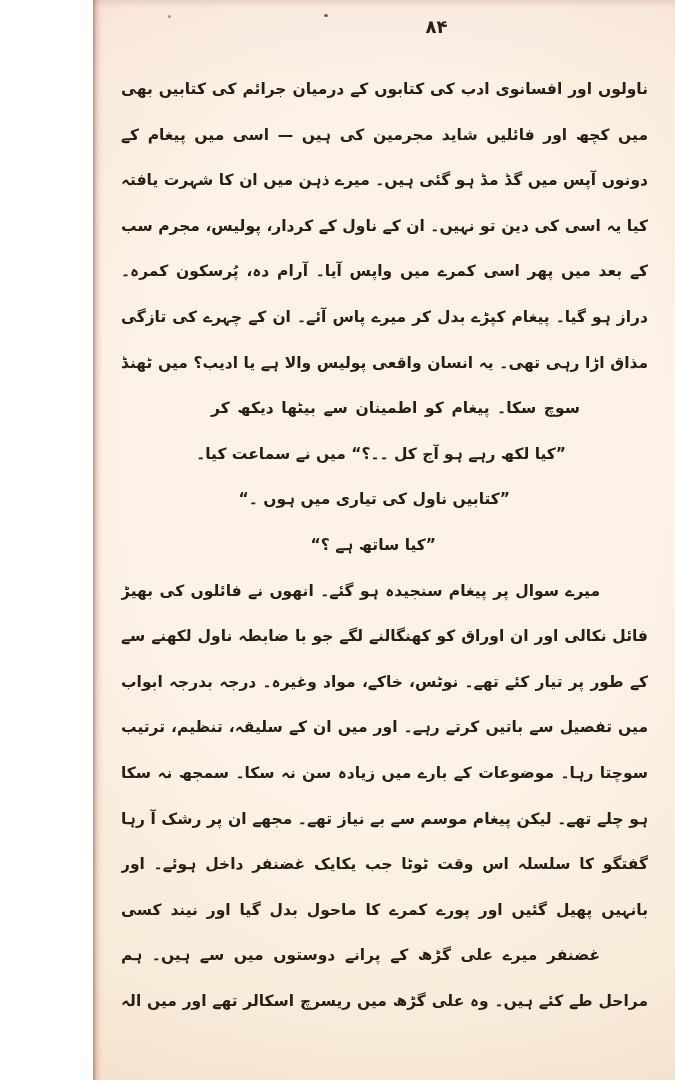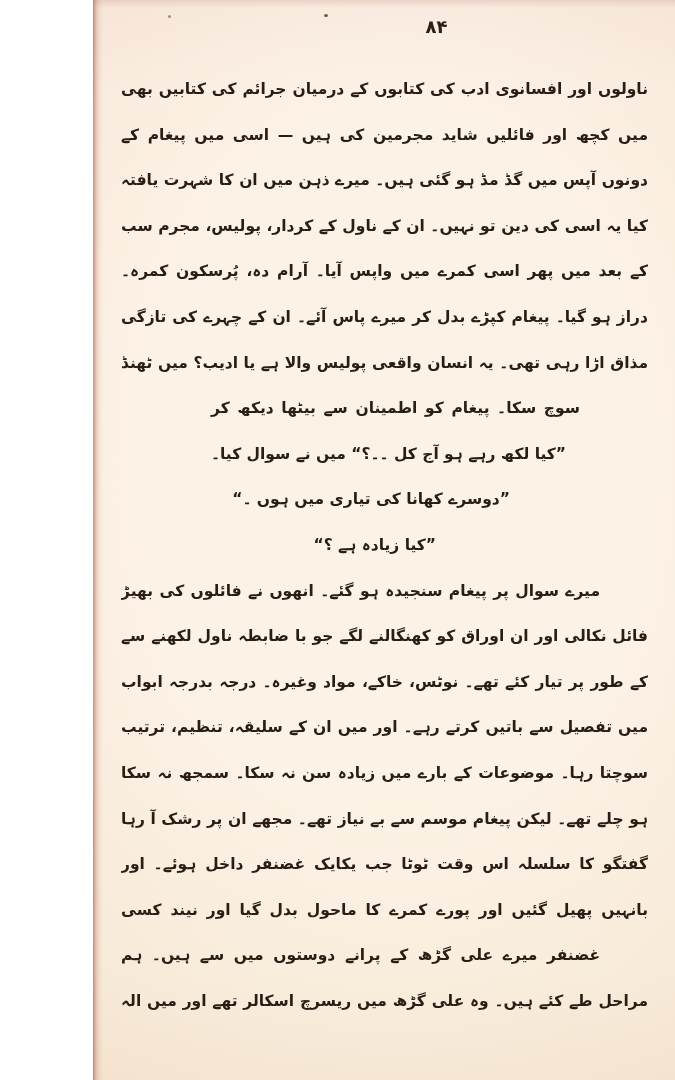--- a/index.html
+++ b/index.html
@@ -118,29 +118,29 @@
       <div class="line">میں کچھ اور فائلیں شاید مجرمین کی ہیں — اسی میں پیغام کے ناول کے مسودوں کی بھی فائلیں ہیں</div>
       <div class="line">دونوں آپس میں گڈ مڈ ہو گئی ہیں۔ میرے ذہن میں ان کا شہرت یافتہ ناول ’مکان‘ گھوم گیا۔</div>
       <div class="line">کیا یہ اسی کی دین تو نہیں۔ ان کے ناول کے کردار، پولیس، مجرم سب گڈ مڈ ہو گئے۔ کھانا کھانے</div>
       <div class="line">کے بعد میں پھر اسی کمرے میں واپس آیا۔ آرام دہ، پُرسکون کمرہ۔ ہیٹر جلا کر کمبل لپیٹ کر میں</div>
       <div class="line">دراز ہو گیا۔ پیغام کپڑے بدل کر میرے پاس آئے۔ ان کے چہرے کی تازگی اور شادابی میرا</div>
       <div class="line">مذاق اڑا رہی تھی۔ یہ انسان واقعی پولیس والا ہے یا ادیب؟ میں ٹھنڈ میں صرف اتنا ہی</div>
       <div class="line inset-both">سوچ سکا۔ پیغام کو اطمینان سے بیٹھا دیکھ کر از راہ اخلاق مجھے بھی اٹھنا پڑا۔</div>
     </div>
 
     <div>
-      <div class="line ind-q1">”کیا لکھ رہے ہو آج کل ۔۔؟“ میں نے سوال کیا۔</div>
+      <div class="line ind-q1">”کیا لکھ رہے ہو آج کل ۔۔؟“ میں نے سماعت کیا۔</div>
     </div>
 
     <div>
-      <div class="line ind-q2">”دوسرے کھانا کی تیاری میں ہوں ۔“</div>
+      <div class="line ind-q2">”کتابیں ناول کی تیاری میں ہوں ۔“</div>
     </div>
 
     <div>
-      <div class="line ind-q3">”کیا زیادہ ہے ؟“</div>
+      <div class="line ind-q3">”کیا ساتھ ہے ؟“</div>
     </div>
 
     <div>
       <div class="line fi">میرے سوال پر پیغام سنجیدہ ہو گئے۔ انھوں نے فائلوں کی بھیڑ میں سے ایک دبیز سی</div>
       <div class="line">فائل نکالی اور ان اوراق کو کھنگالنے لگے جو با ضابطہ ناول لکھنے سے قبل انھوں نے ہوم ورک</div>
       <div class="line">کے طور پر تیار کئے تھے۔ نوٹس، خاکے، مواد وغیرہ۔ درجہ بدرجہ ابواب کے موضوعات کے بارے</div>
       <div class="line">میں تفصیل سے باتیں کرتے رہے۔ اور میں ان کے سلیقہ، تنظیم، ترتیب وغیرہ کے بارے میں</div>
       <div class="line">سوچتا رہا۔ موضوعات کے بارے میں زیادہ سن نہ سکا۔ سمجھ نہ سکا کہ سماعت اور فہم سب منجمد</div>
       <div class="line">ہو چلے تھے۔ لیکن پیغام موسم سے بے نیاز تھے۔ مجھے ان پر رشک آ رہا تھا۔ بلکہ سچ پوچھئے تو حسد؛</div>
       <div class="line">گفتگو کا سلسلہ اس وقت ٹوٹا جب یکایک غضنفر داخل ہوئے۔ اور ہماری باچھیں کھل گئیں</div>

